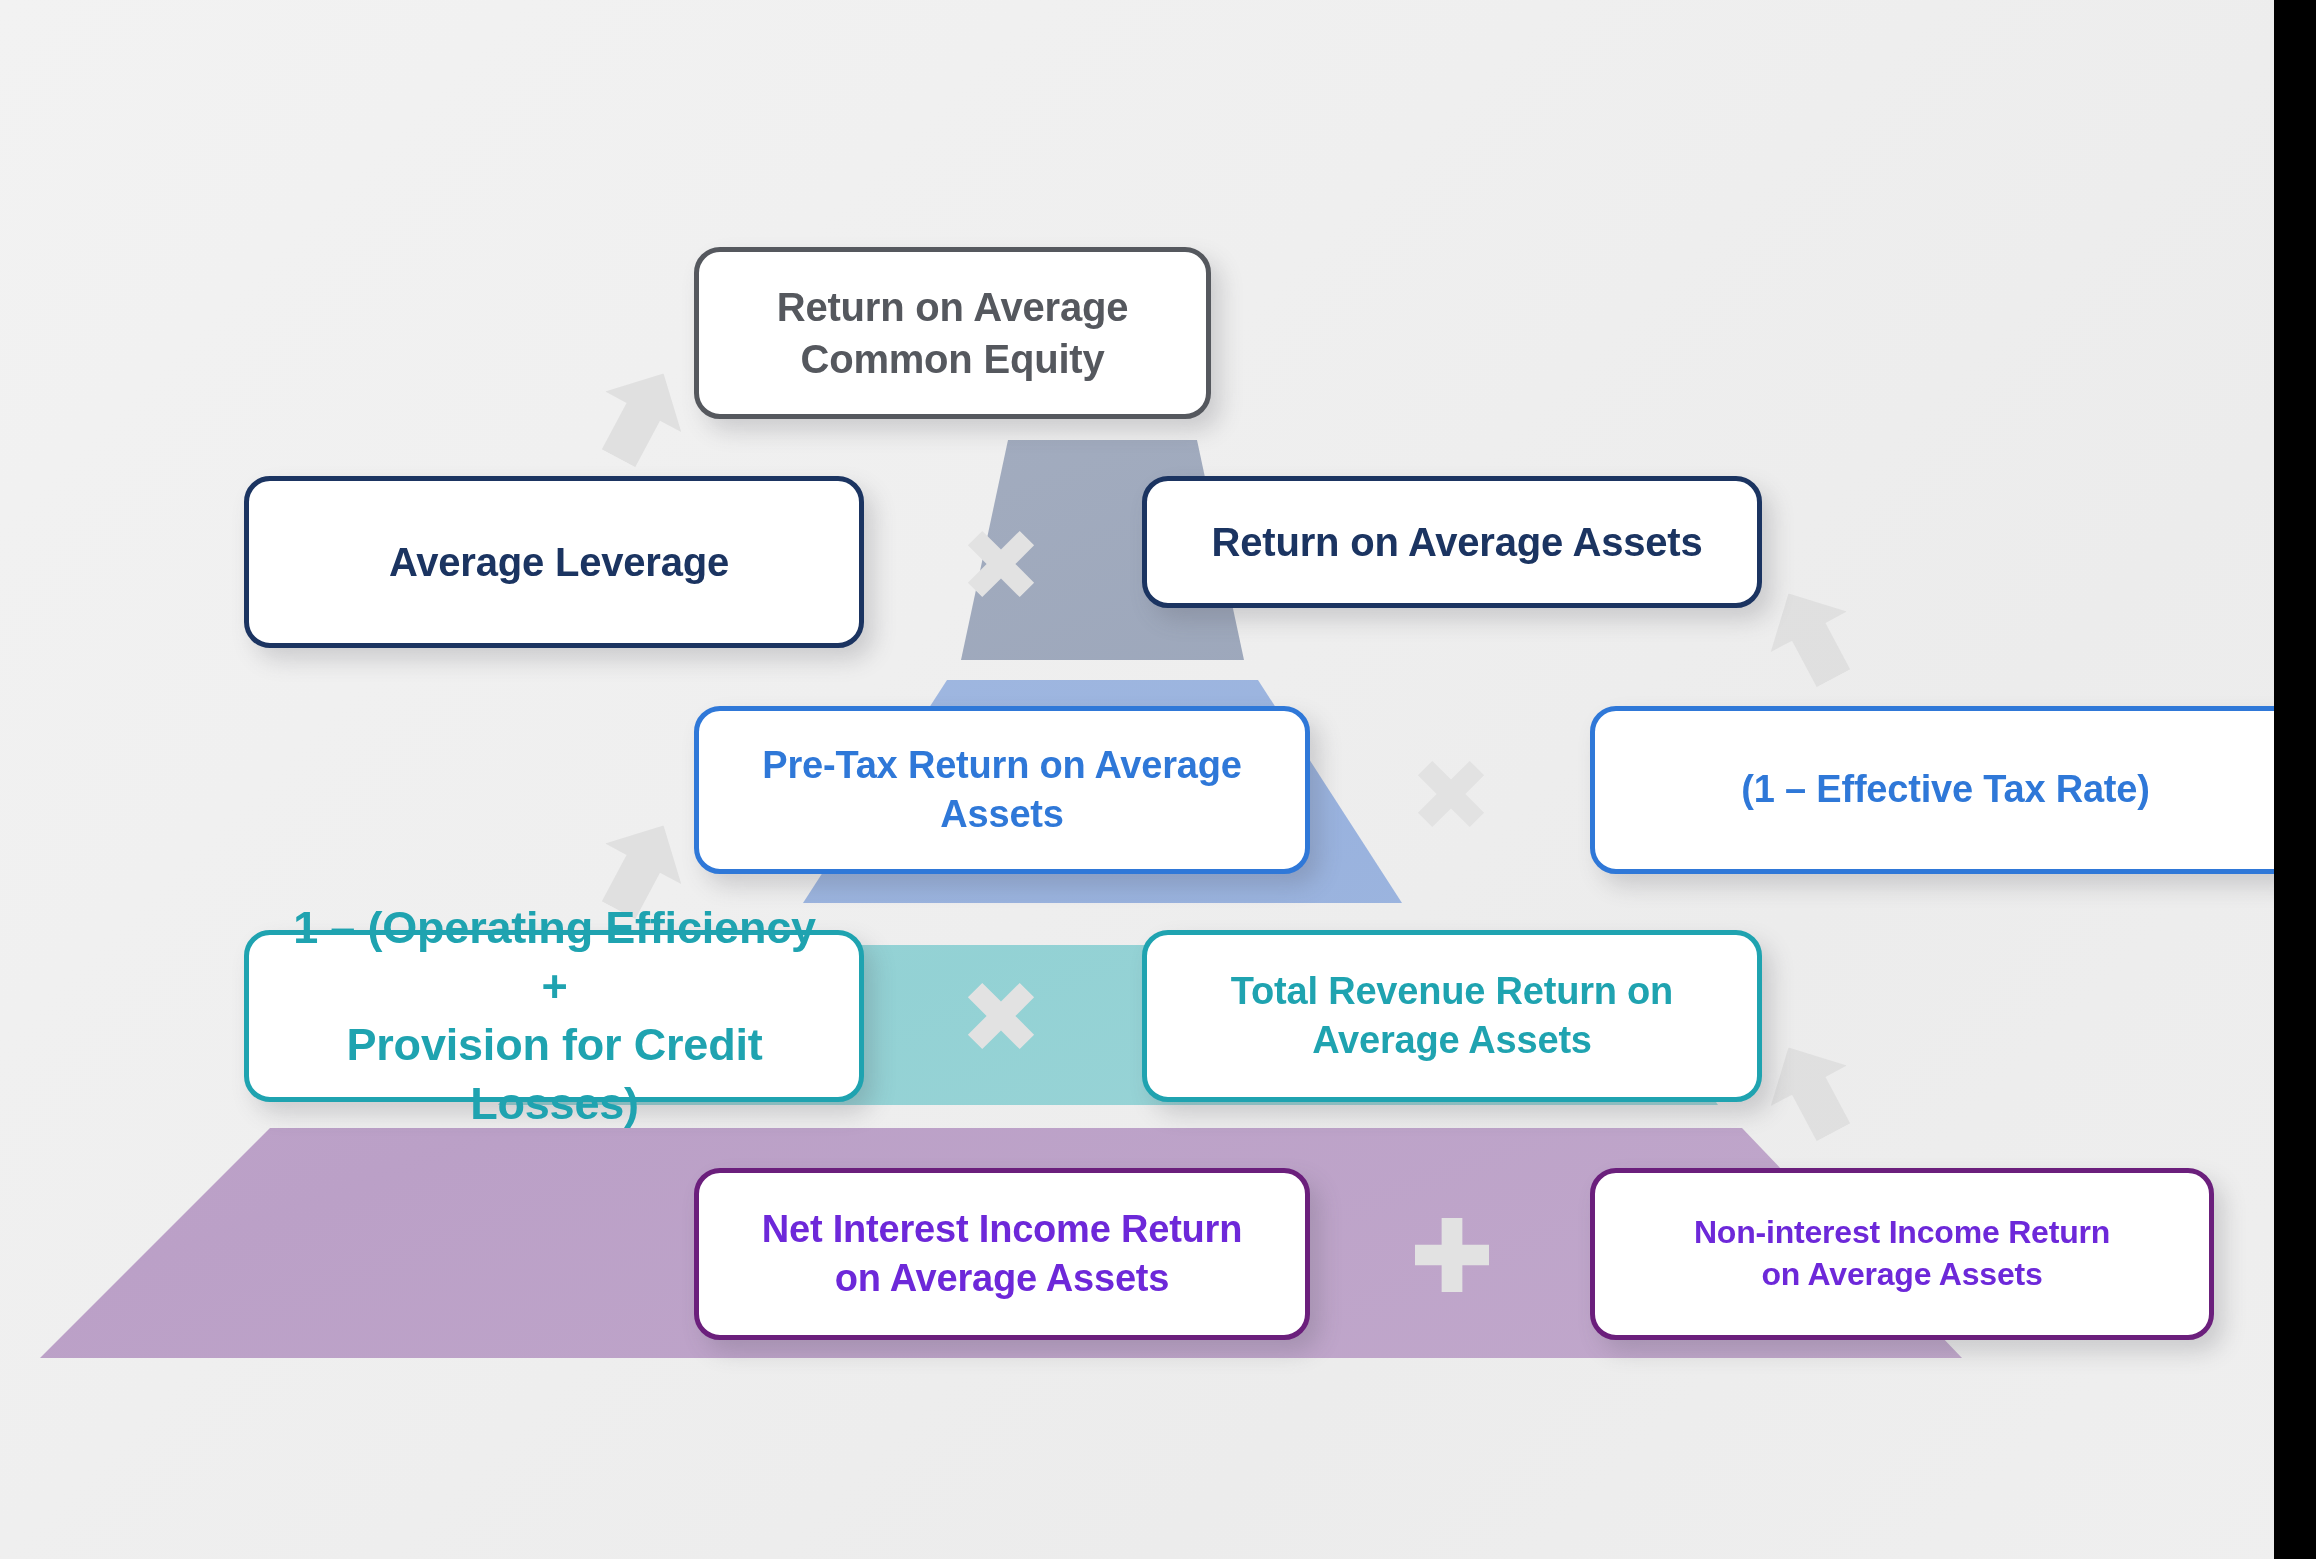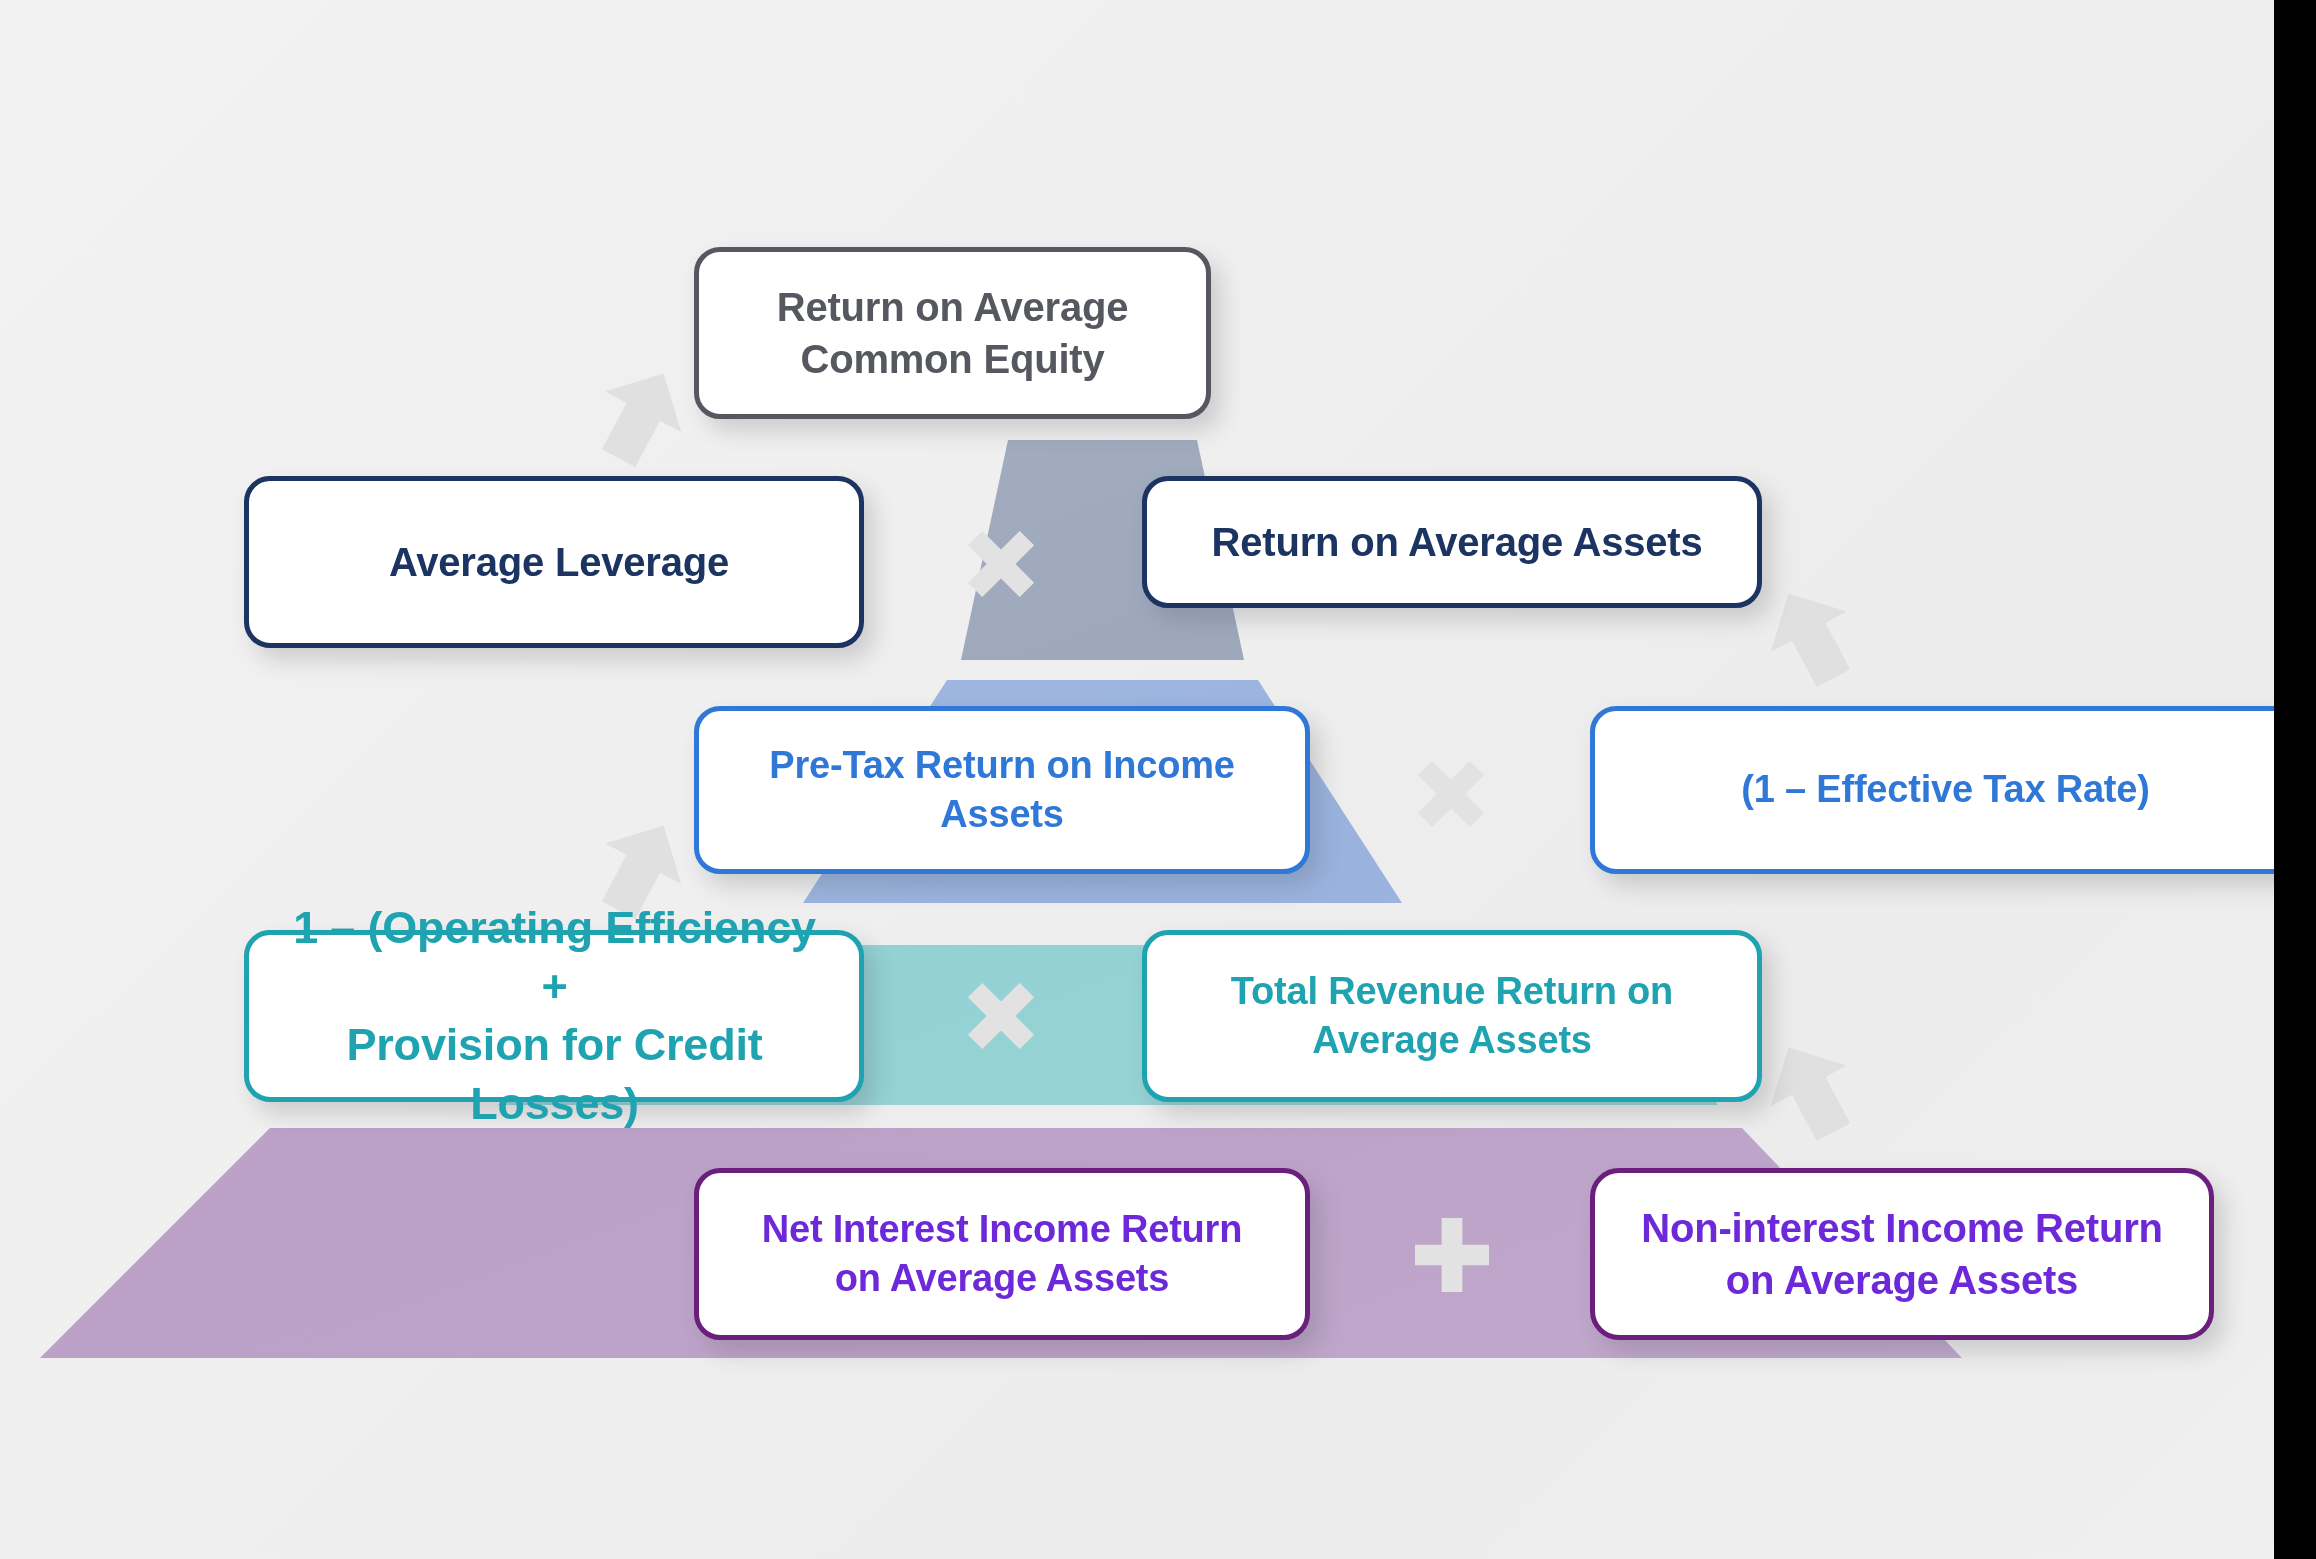--- a/index.html
+++ b/index.html
@@ -108,21 +108,21 @@
   #box-avglev  { left: 244px;  top: 476px;  width: 620px;  height: 172px; font-size: 40px; }
   #box-roaa    { left: 1142px; top: 476px;  width: 620px;  height: 132px; font-size: 40px; }
 
   #box-pretax  { left: 694px;  top: 706px;  width: 616px;  height: 168px; font-size: 38px; }
   #box-taxrate { left: 1590px; top: 706px;  width: 711px;  height: 168px; font-size: 38px; }
 
   #box-effic   { left: 244px;  top: 930px;  width: 620px;  height: 172px; font-size: 45px; padding-left: 27px; }
   #box-totrev  { left: 1142px; top: 930px;  width: 620px;  height: 172px; font-size: 38px; }
 
   #box-nii     { left: 694px;  top: 1168px; width: 616px;  height: 172px; font-size: 38px; }
-  #box-noninr  { left: 1590px; top: 1168px; width: 624px;  height: 172px; font-size: 40px; border-radius: 29px; }
+  #box-noninr  { left: 1590px; top: 1168px; width: 624px;  height: 172px; font-size: 32px; }
 
   
   #op-r2 { left: 965px;  top: 528px; }
   #op-r3 { left: 1415px; top: 758px; }
   #op-r4 { left: 965px;  top: 980px; }
   #op-r5 { left: 1415px; top: 1218px; width: 74px; height: 74px; }
 
   
   #arrow-a { left: 598px;  top: 368px; }
   #arrow-b { left: 1768px; top: 588px; }
@@ -154,21 +154,21 @@
   </div>
 
   <div class="node n-navy" id="box-avglev">
     <span class="txt">Average Leverage</span>
   </div>
   <div class="node n-navy" id="box-roaa">
     <span class="txt">Return on Average Assets</span>
   </div>
 
   <div class="node n-blue" id="box-pretax">
-    <span class="txt"><span>Pre-Tax Return on Income</span><br><span>Assets</span></span>
+    <span class="txt"><span>Pre-Tax Return on Average</span><br><span>Assets</span></span>
   </div>
   <div class="node n-blue" id="box-taxrate">
     <span class="txt">(1 – Effective Tax Rate)</span>
   </div>
 
   <div class="node n-teal" id="box-effic">
     <span class="txt"><span>1 – (Operating Efficiency +</span><br><span>Provision for Credit Losses)</span></span>
   </div>
   <div class="node n-teal" id="box-totrev">
     <span class="txt"><span>Total Revenue Return on</span><br><span>Average Assets</span></span>

